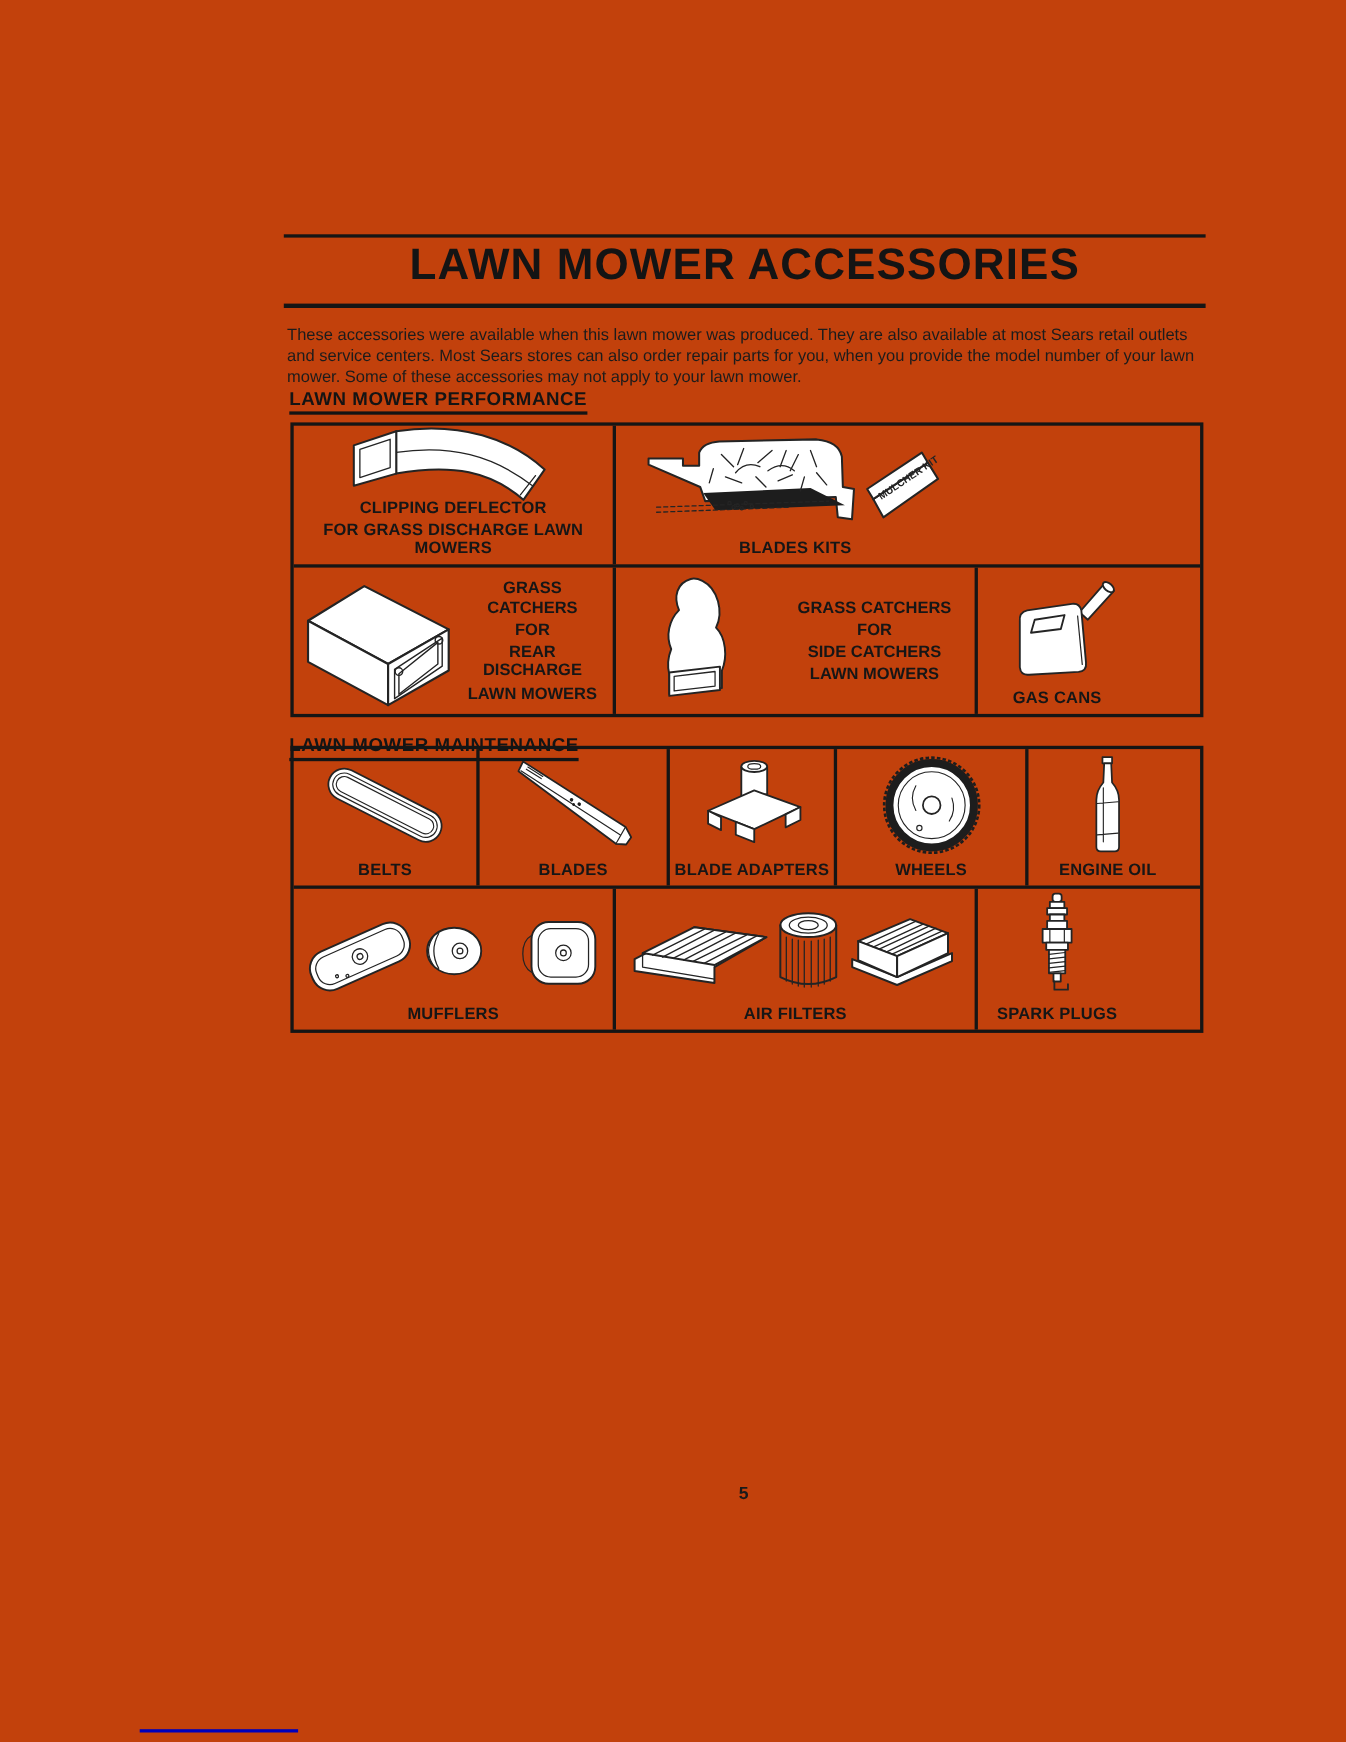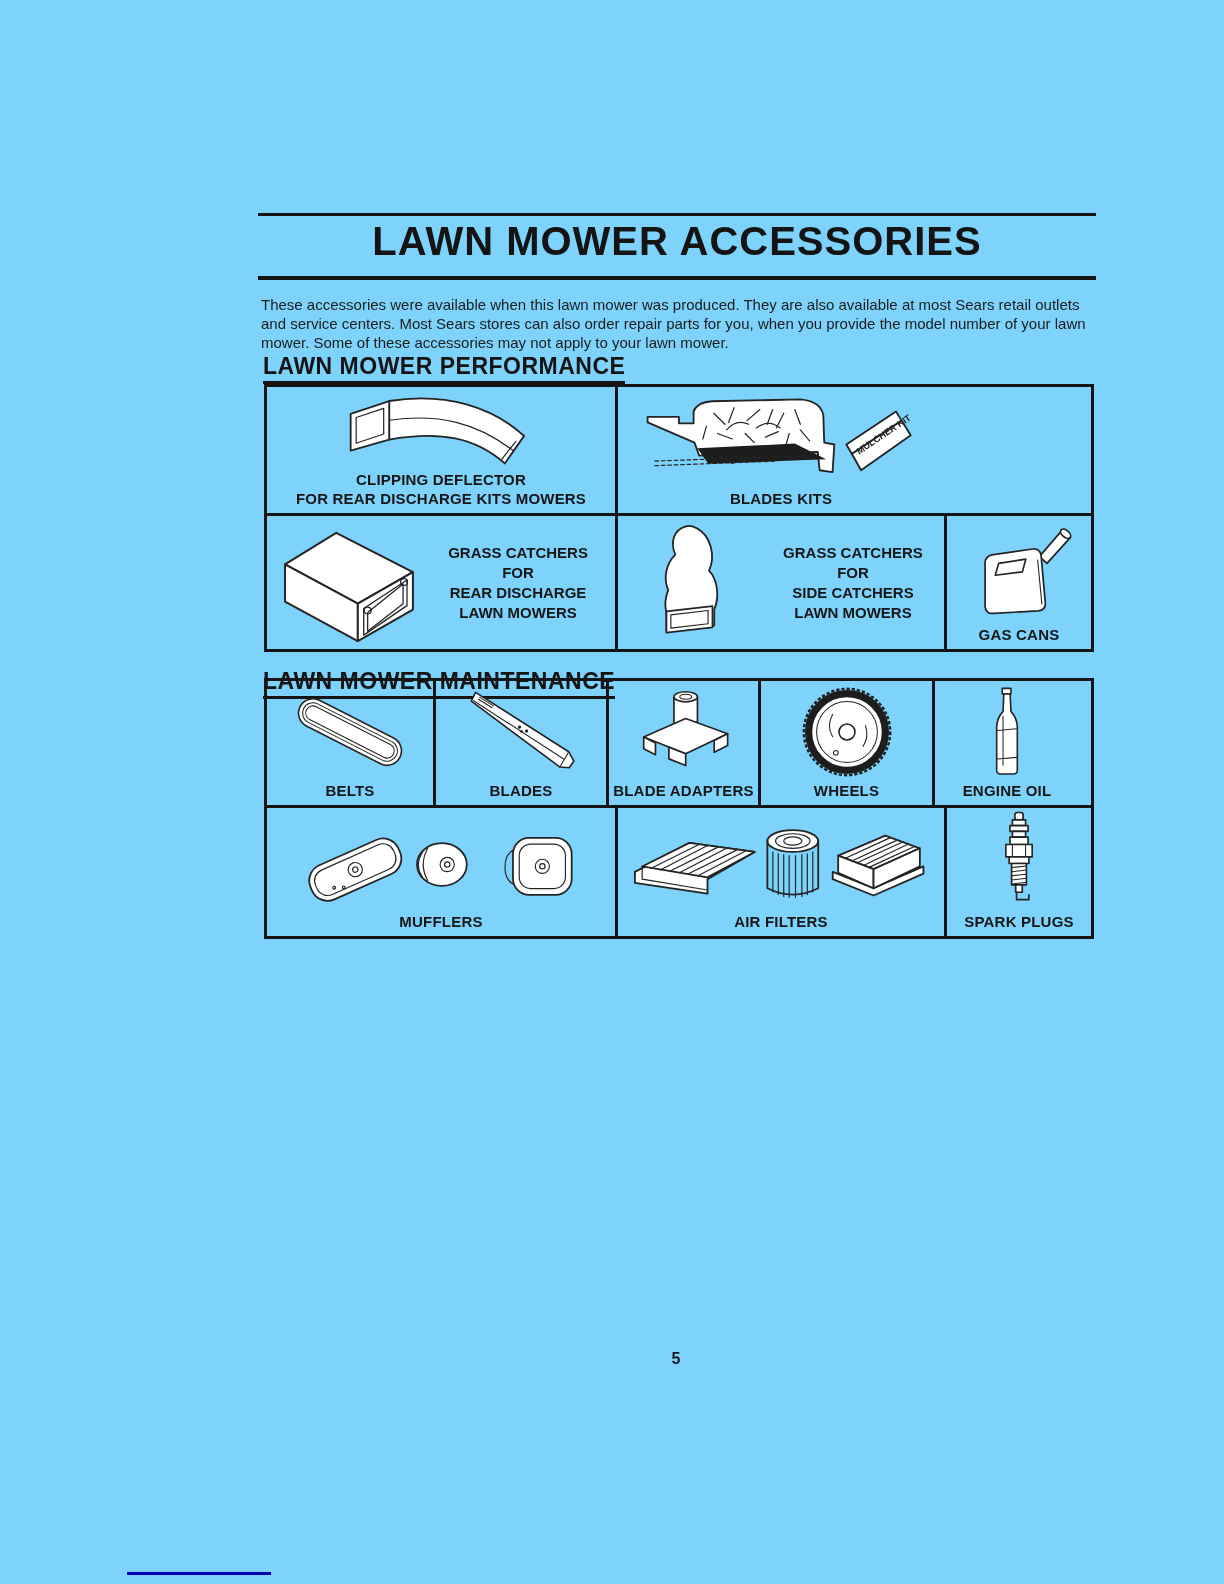--- a/index.html
+++ b/index.html
@@ -1,42 +1,42 @@
 <!DOCTYPE html>
 <html><head>
 <meta charset="utf-8">
 <style>
   html,body{margin:0;padding:0;background:#ffffff;}
-  .page{position:relative;width:1224px;height:1584px;background:#7dd3fc;overflow:hidden;
+  .page{position:relative;width:1224px;height:1584px;background:#c2410c;overflow:hidden;
         font-family:"Liberation Sans",sans-serif;color:#1b1b1b;}
   .rule{position:absolute;left:258px;width:838px;background:#151515;}
   .rule-top{top:213px;height:3px;}
   .rule-mid{top:276px;height:4px;}
   .title{position:absolute;left:258px;top:219px;width:838px;margin:0;text-align:center;
          font-size:40px;font-weight:bold;letter-spacing:1px;color:#141414;}
   .intro{position:absolute;left:261px;top:295px;width:845px;margin:0;font-size:15px;
          line-height:1.28;color:#1c1c1c;}
-  .sec-head{position:absolute;margin:0;left:263px;font-size:23px;font-weight:bold;
+  .sec-head{position:absolute;margin:0;left:263px;font-size:17px;font-weight:bold;
             letter-spacing:.5px;color:#141414;display:inline-block;
             border-bottom:3px solid #141414;padding-bottom:1px;}
   .h-perf{top:353px;}
   .h-maint{top:668px;}
   .acc-table{position:absolute;left:264px;width:824px;border:3px solid #151515;}
   .t-perf{top:384px;}
   .t-maint{top:678px;}
   .row{display:flex;}
   .row + .row{border-top:3px solid #151515;}
   .cell{position:relative;display:flex;flex-direction:column;align-items:center;
         justify-content:flex-end;box-sizing:border-box;overflow:hidden;}
   .cell + .cell{border-left:3px solid #151515;}
   .t-perf .r1 .cell{height:126px;}
   .t-perf .r2 .cell{height:133px;}
   .t-maint .r1 .cell{height:128px;}
   .t-maint .r2 .cell{height:124px;}
-  .w1{width:348px;} .w2{width:329px;} .w3{width:147px;}
+  .w1{width:290px;} .w2{width:329px;} .w3{width:147px;}
   .wb1{width:166px;} .wb2{width:173px;} .wb3{width:152px;} .wb4{width:174px;}
   .art{flex:1 1 auto;display:flex;align-items:center;justify-content:center;min-height:0;width:100%;}
   .lbl{font-size:15px;font-weight:bold;text-align:center;line-height:1.18;
        letter-spacing:.2px;color:#161616;padding:0 2px 5px 2px;}
   .lbl.tight{padding-bottom:2px;}
   .split{flex-direction:row;justify-content:flex-start;align-items:center;}
   .split .art{flex:0 0 46%;height:100%;}
   .stack{flex:1 1 auto;display:flex;flex-direction:column;align-items:center;
          justify-content:center;gap:3px;padding-right:6px;}
   .stack span{font-size:15px;font-weight:bold;text-align:center;line-height:1.15;color:#161616;}
@@ -69,21 +69,21 @@
         <div class="art">
           <svg width="235" height="78" viewBox="0 0 230 85">
             <path class="ink-f" d="M58,12 C122,2 172,20 205,50 L184,80 C152,52 114,44 58,54 Z"></path>
             <path class="ink thin" d="M58,33 C112,25 154,36 193,66"></path>
             <path class="ink-f" d="M16,26 L58,12 L58,54 L16,66 Z"></path>
             <path class="ink thin" d="M22,30 L52,20 L52,48 L22,58 Z"></path>
             <path class="ink thin" d="M196,56 L181,75"></path>
           </svg>
         </div>
         <div class="lbl tight">CLIPPING DEFLECTOR</div>
-        <div class="lbl">FOR REAR DISCHARGE KITS MOWERS</div>
+        <div class="lbl">FOR GRASS DISCHARGE LAWN MOWERS</div>
       </div>
 
       <div class="cell w2">
         <div class="art">
           <svg width="312" height="92" viewBox="0 0 310 100">
             <path class="ink-f" d="M10,26 L44,26 L44,33 L60,33 L60,20 Q64,10 80,9 L176,7 Q198,9 201,24 L202,54 L213,56 L211,86 L197,84 L195,64 L66,68 L61,54 L10,32 Z"></path>
             <polygon class="ink-d" points="64,60 170,55 204,72 76,77"></polygon>
             <path class="ink thin" stroke-dasharray="4 3" d="M18,74 L188,68 M18,79 L150,74"></path>
             <g class="ink thin">
               <path d="M82,22 L94,34 M104,16 L98,32 M118,30 L132,18 M140,34 L146,18 M158,22 L150,38 M170,18 L176,34 M86,44 L102,50 M116,44 L126,54 M138,48 L152,42 M164,44 L160,58 M176,40 L186,52 M74,36 L70,50"></path>

